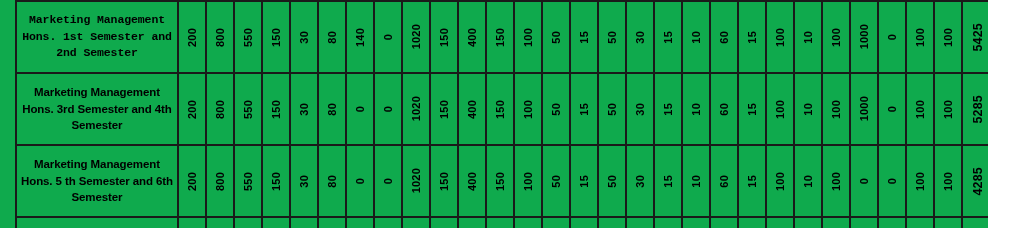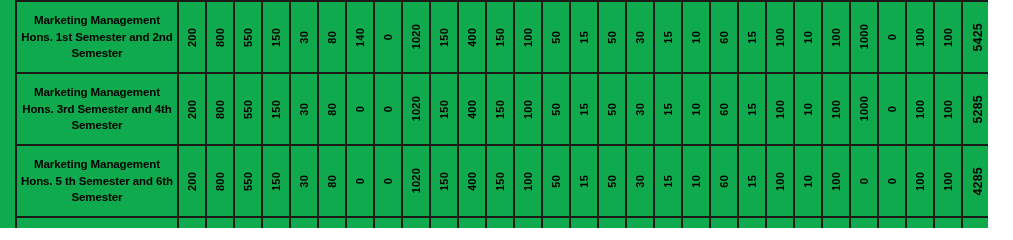--- a/index.html
+++ b/index.html
@@ -110,21 +110,21 @@
 <body style="background: rgb(255, 255, 255);">
 
 <div id="sheet">
 
   <div id="left-gutter" style="background: rgb(15, 170, 77);"></div>
 
   <div id="table-wrap" style="background: rgb(15, 170, 77);">
     <table class="fee">
       <tbody id="tbody">
           <tr class="data-row">
-            <td class="label-cell" style="background: rgb(15, 170, 77); border-color: rgb(26, 26, 26); color: rgb(0, 0, 0);">Marketing Management Hons. 1st Semester and 2nd Semester</td>
+            <td class="label-cell" style="background: rgb(15, 170, 77); border-color: rgb(26, 26, 26); color: rgb(0, 0, 0); font-family: Liberation Mono, monospace;">Marketing Management Hons. 1st Semester and 2nd Semester</td>
             <td class="num-cell" style="background: rgb(15, 170, 77); border-color: rgb(26, 26, 26); color: rgb(0, 0, 0);">
               <span class="vtxt">200</span>
             </td>
             <td class="num-cell" style="background: rgb(15, 170, 77); border-color: rgb(26, 26, 26); color: rgb(0, 0, 0);">
               <span class="vtxt">800</span>
             </td>
             <td class="num-cell" style="background: rgb(15, 170, 77); border-color: rgb(26, 26, 26); color: rgb(0, 0, 0);">
               <span class="vtxt">550</span>
             </td>
             <td class="num-cell" style="background: rgb(15, 170, 77); border-color: rgb(26, 26, 26); color: rgb(0, 0, 0);">

